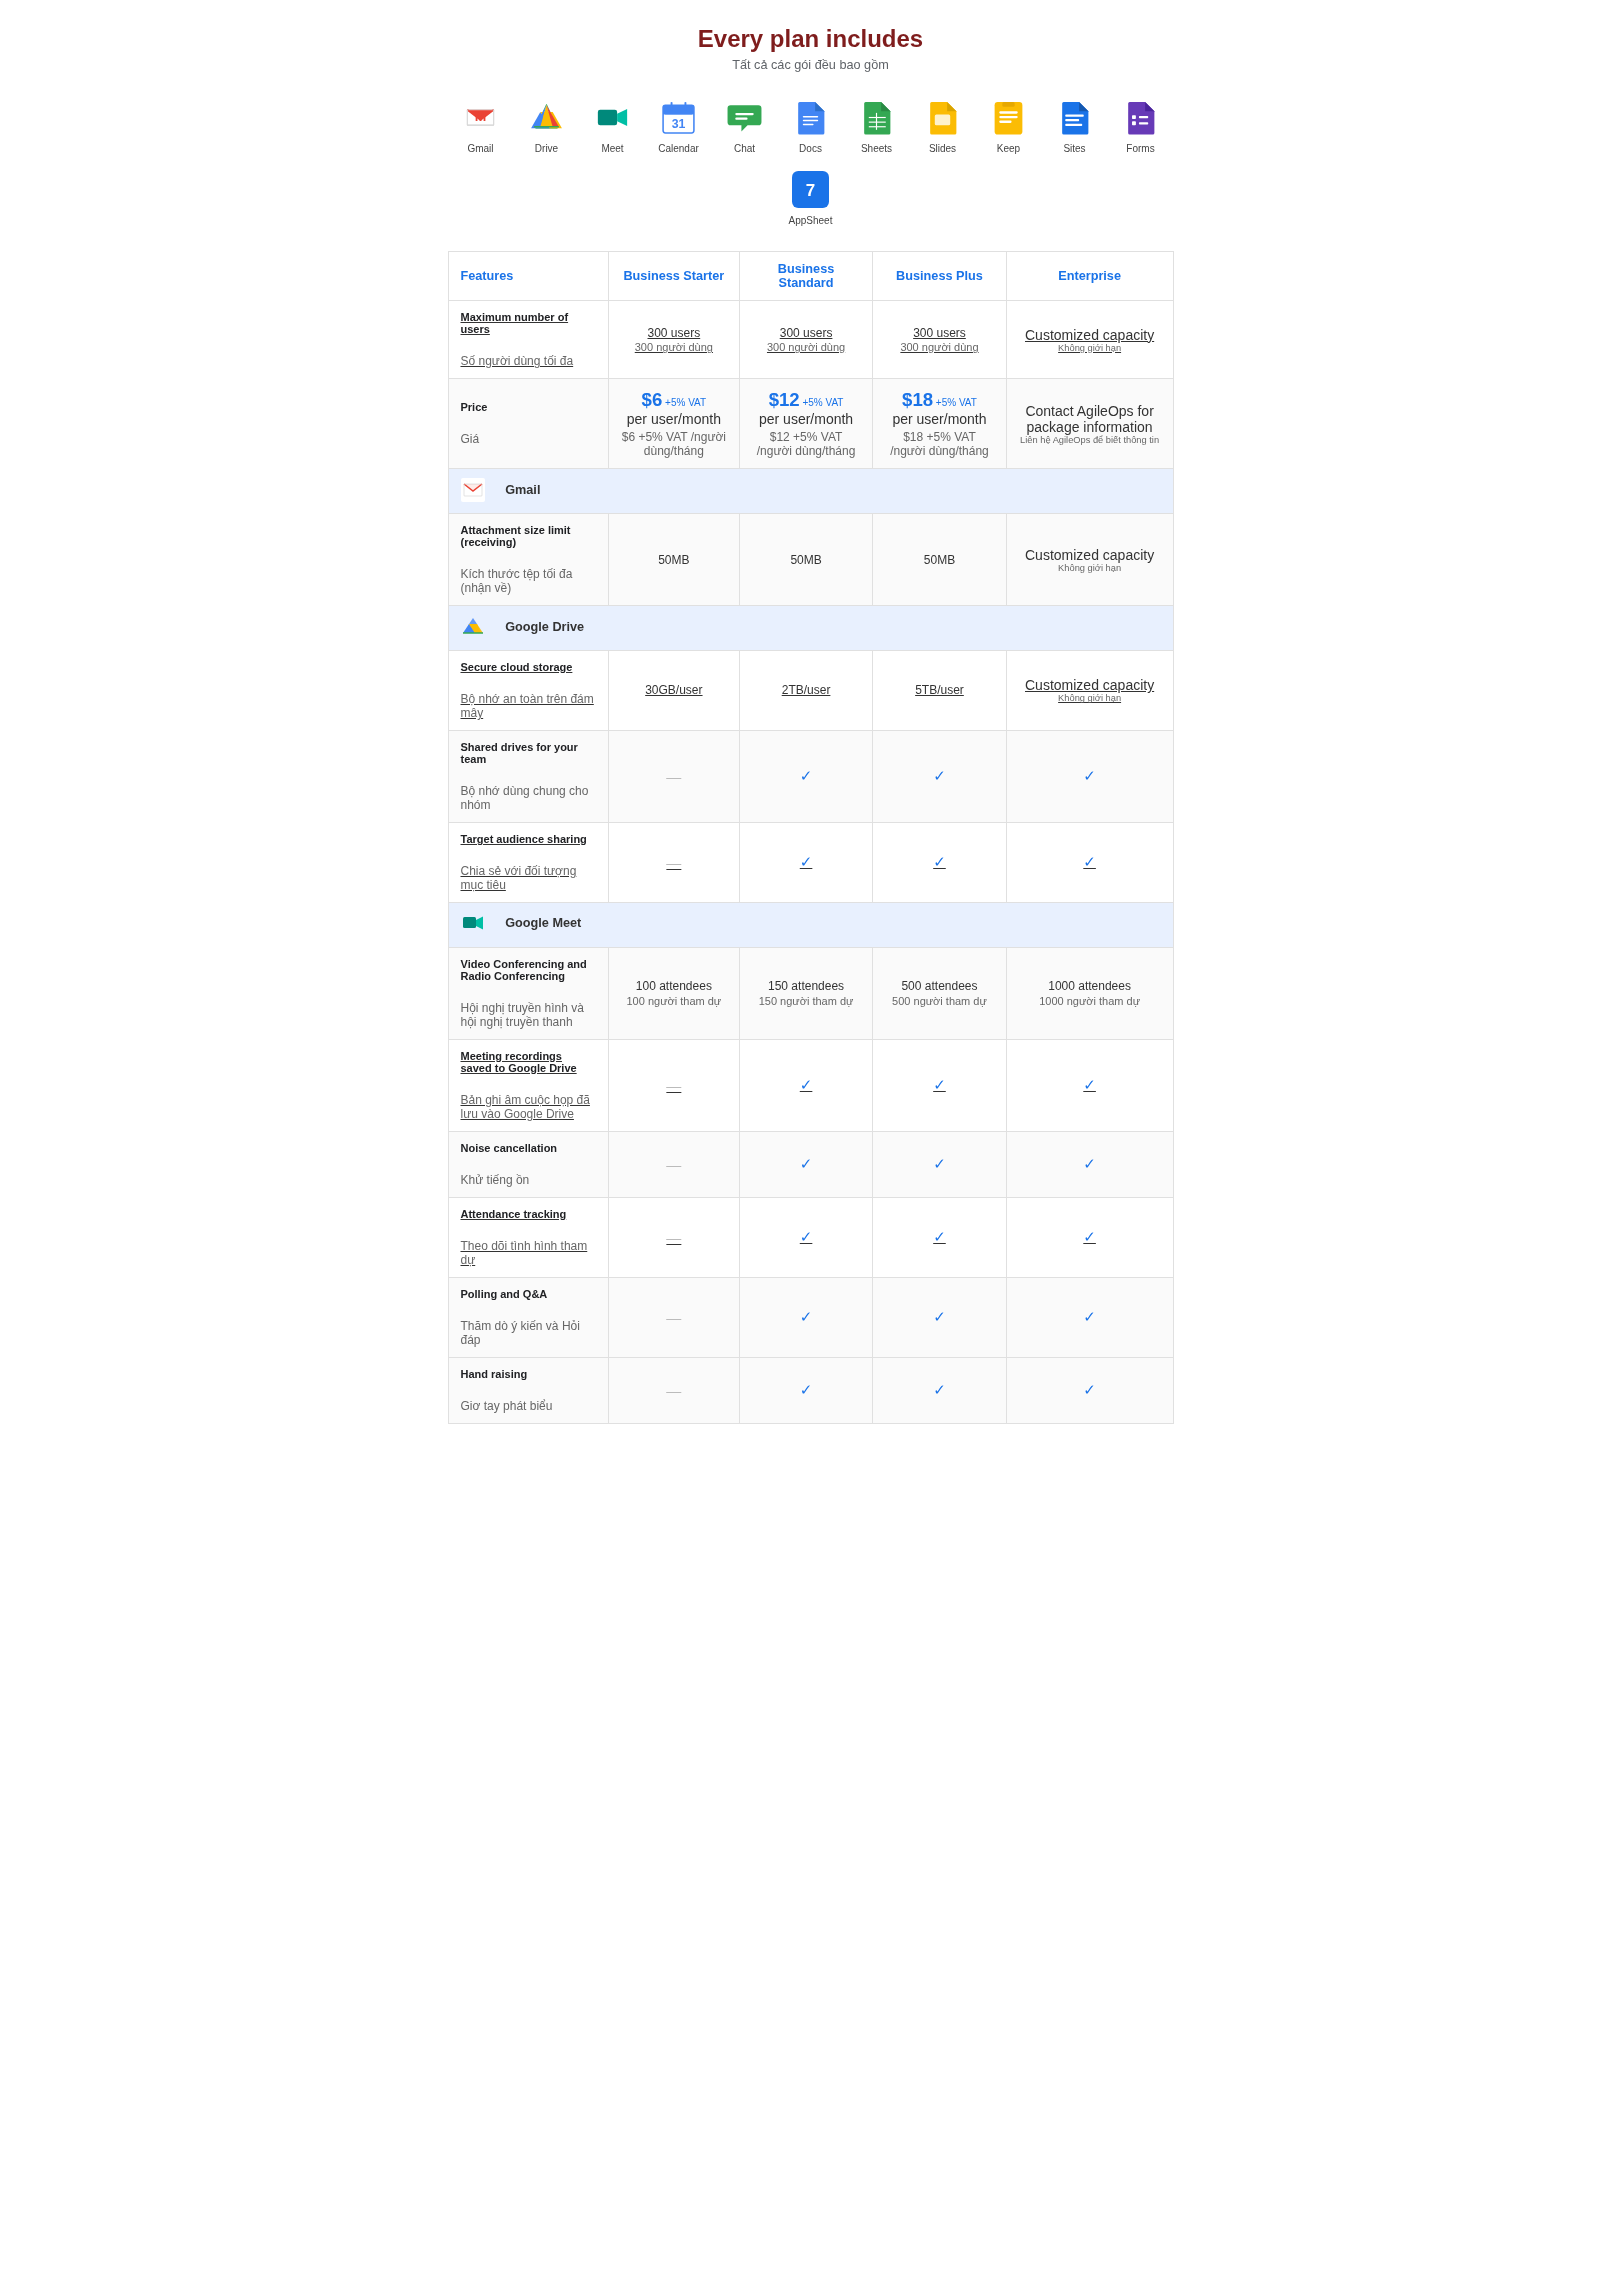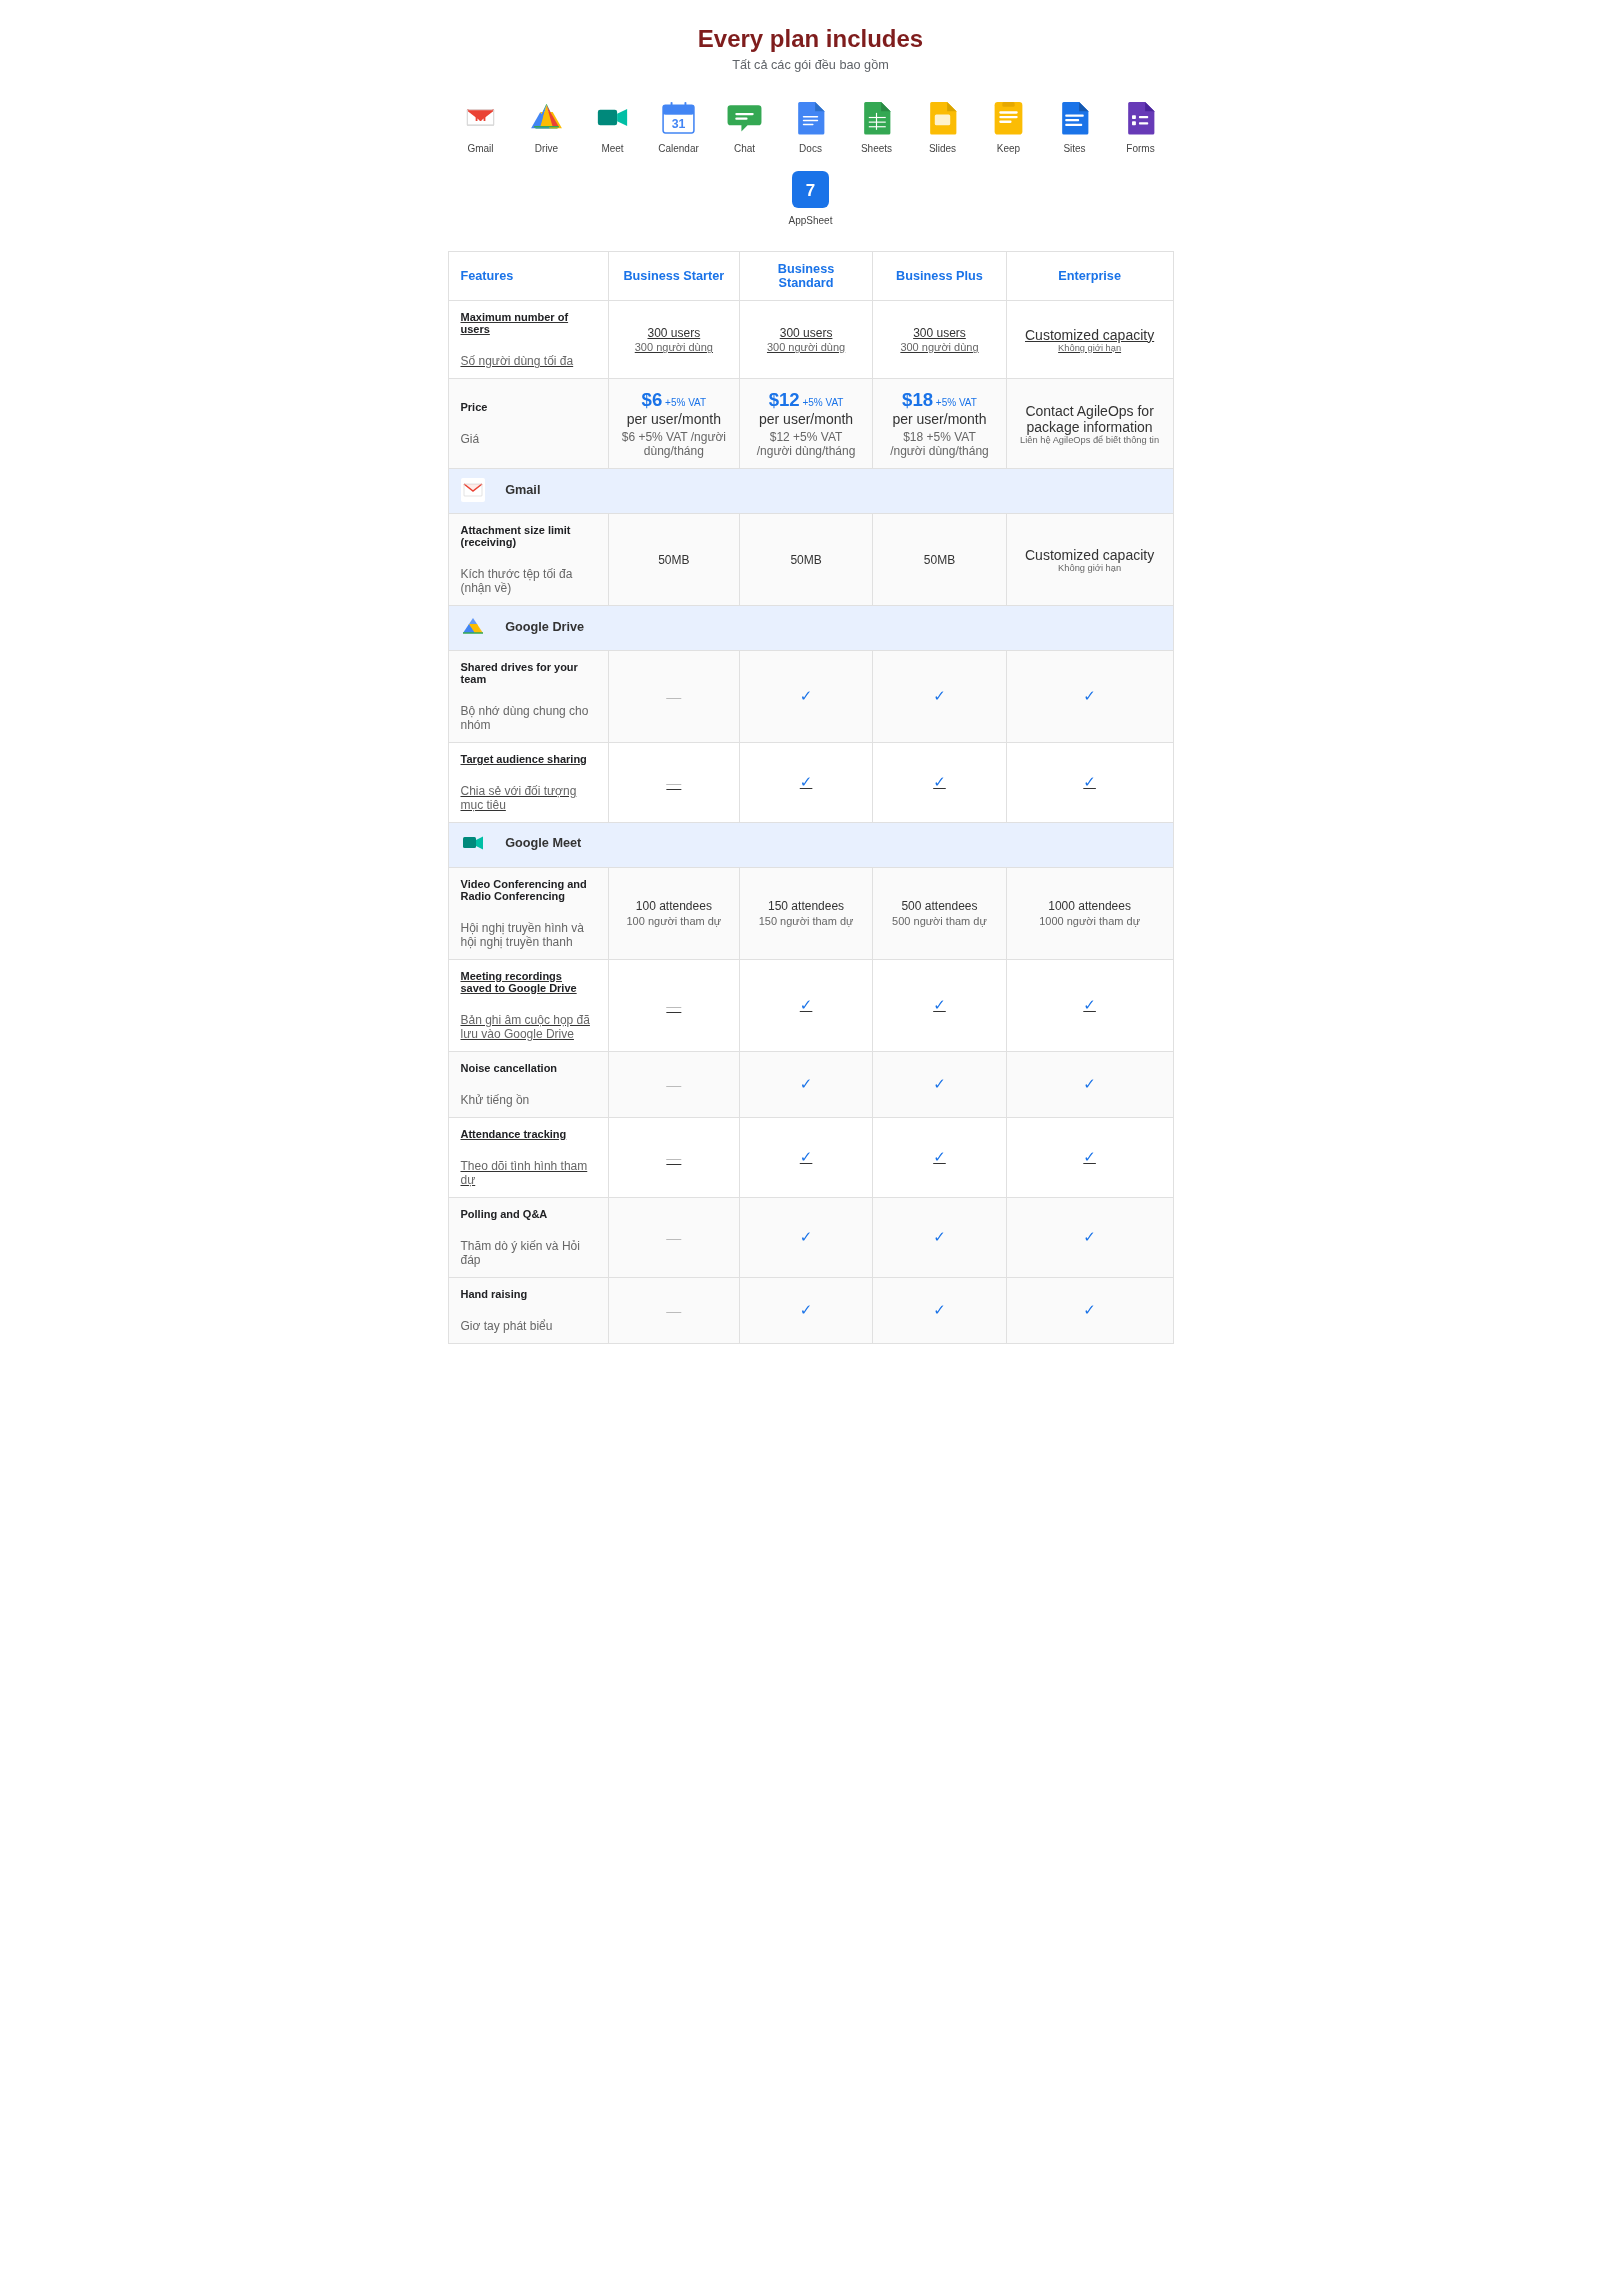--- a/index.html
+++ b/index.html
@@ -414,20 +414,39 @@
         <tr class="section-header">
           <td colspan="5"><span class="section-icon"><svg width="24" height="24" viewBox="0 0 48 48">
                 <path d="M8,36 L16,18 L24,6 L32,18 L24,36 Z" fill="#4285F4" opacity="0.8"></path>
                 <path d="M16,18 L32,18 L44,36 H28 Z" fill="#FBBC04" opacity="0.9"></path>
                 <path d="M4,36 L16,18 L28,36 Z" fill="#4285F4"></path>
                 <path d="M16,18 L32,18 L40,36 L28,36 Z" fill="#FBBC04"></path>
                 <path d="M24,6 L40,36 L32,36 L24,20 L16,36 H4 L16,18 Z" fill="none"></path>
                 <path d="M4,36 H44" stroke="#34A853" stroke-width="3"></path>
               </svg>&nbsp;&nbsp;<strong>Google Drive</strong></span></td>
         </tr>
+        <tr class="even-row">
+          <td>
+      <div class="feature-name">Secure cloud storage</div>
+      <div class="feature-sub">Bộ nhớ an toàn trên đám mây</div>
+    </td>
+          <td>
+            <div class="users-main">30GB/user</div>
+          </td>
+          <td>
+            <div class="users-main">2TB/user</div>
+          </td>
+          <td>
+            <div class="users-main">5TB/user</div>
+          </td>
+          <td>
+            <div class="customized">Customized capacity</div>
+            <div class="customized-sub">Không giới hạn</div>
+          </td>
+        </tr>
         <tr class="odd-row">
           <td>
       <div class="feature-name">Shared drives for your team</div>
       <div class="feature-sub">Bộ nhớ dùng chung cho nhóm</div>
     </td>
           <td><span class="dash">—</span></td>
           <td><span class="checkmark">✓</span></td>
           <td><span class="checkmark">✓</span></td>
           <td><span class="checkmark">✓</span></td>
         </tr>

